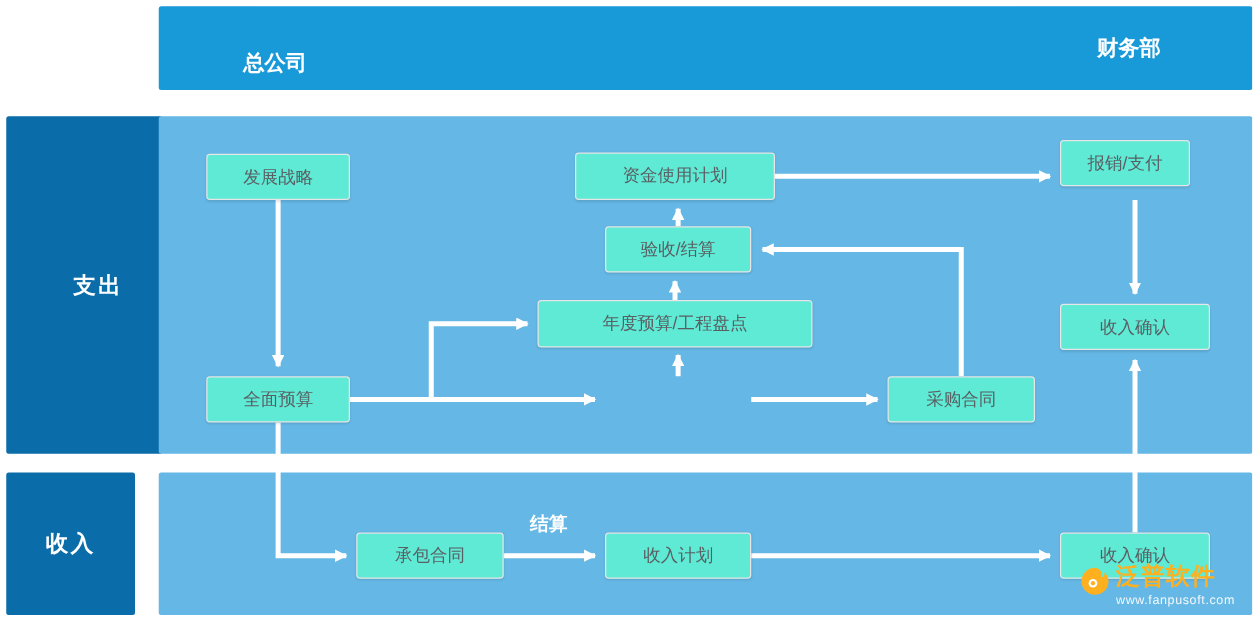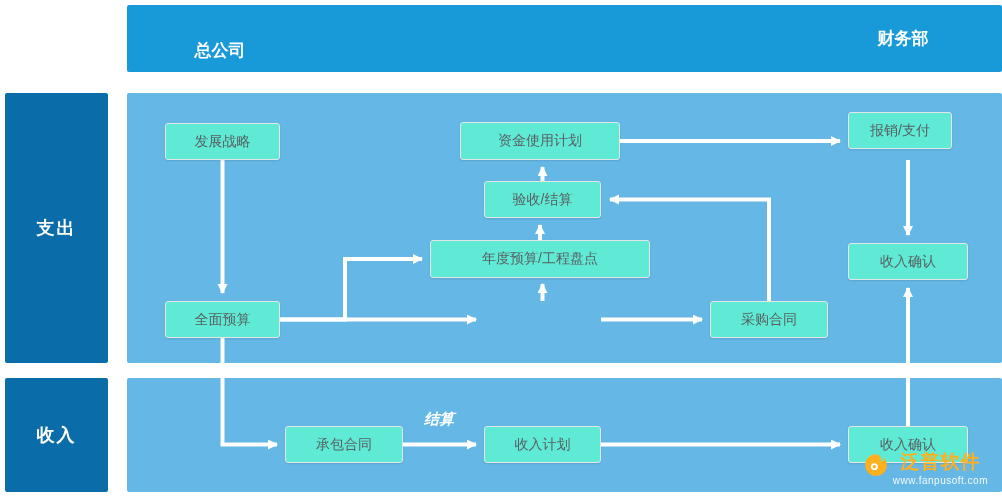--- a/index.html
+++ b/index.html
@@ -13,39 +13,39 @@
   }
   .header-col{
     position:absolute;top:0;height:67px;display:flex;align-items:center;justify-content:center;
     color:#fff;font-size:17px;font-weight:bold;transform:translateX(-50%);white-space:nowrap;
   }
   .side-label{
     position:absolute;left:5px;width:103px;background:#0a6ca8;border-radius:2px;
     display:flex;align-items:center;justify-content:center;
     color:#fff;font-size:18px;font-weight:bold;letter-spacing:2px;
   }
-  .side-expense{top:93px;height:270px;}
+  .side-expense{top:93px;height:270px;padding-left:22px;}
   .side-income{top:378px;height:114px;}
   .panel{
     position:absolute;left:127px;width:875px;background:#65b7e5;border-radius:2px;
   }
   .panel-expense{top:93px;height:270px;}
   .panel-income{top:378px;height:114px;}
   .arrows{position:absolute;left:0;top:0;width:1002px;height:496px;pointer-events:none;}
   .node{
     position:absolute;background:#5eead4;border:1px solid #e6e6e6;border-radius:3px;
     box-shadow:0 1px 2px rgba(0,0,0,0.10);
     display:flex;align-items:center;justify-content:center;
     color:#5a5f63;font-size:14px;white-space:nowrap;box-sizing:border-box;
   }
   .edge-label{
-    position:absolute;color:#fff;font-size:15px;font-weight:bold;text-align:center;font-style:italic;
+    position:absolute;color:#fff;font-size:15px;font-weight:bold;text-align:center;
   }
   .logo{
-    position:absolute;right:14px;bottom:10px;display:flex;align-items:flex-start;gap:4px;text-align:center;
+    position:absolute;right:14px;bottom:10px;display:flex;align-items:flex-start;gap:4px;
   }
   .logo-icon{width:26px;height:26px;flex:0 0 auto;}
   .logo-text-wrap{display:flex;flex-direction:column;line-height:1.1;}
   .logo-brand{color:#ffb01e;font-size:19px;font-weight:bold;letter-spacing:1px;}
   .logo-site{color:rgba(255,255,255,0.92);font-size:10px;margin-top:2px;letter-spacing:0.5px;}
 </style>
 </head>
 <body>
 
 <div class="stage">

